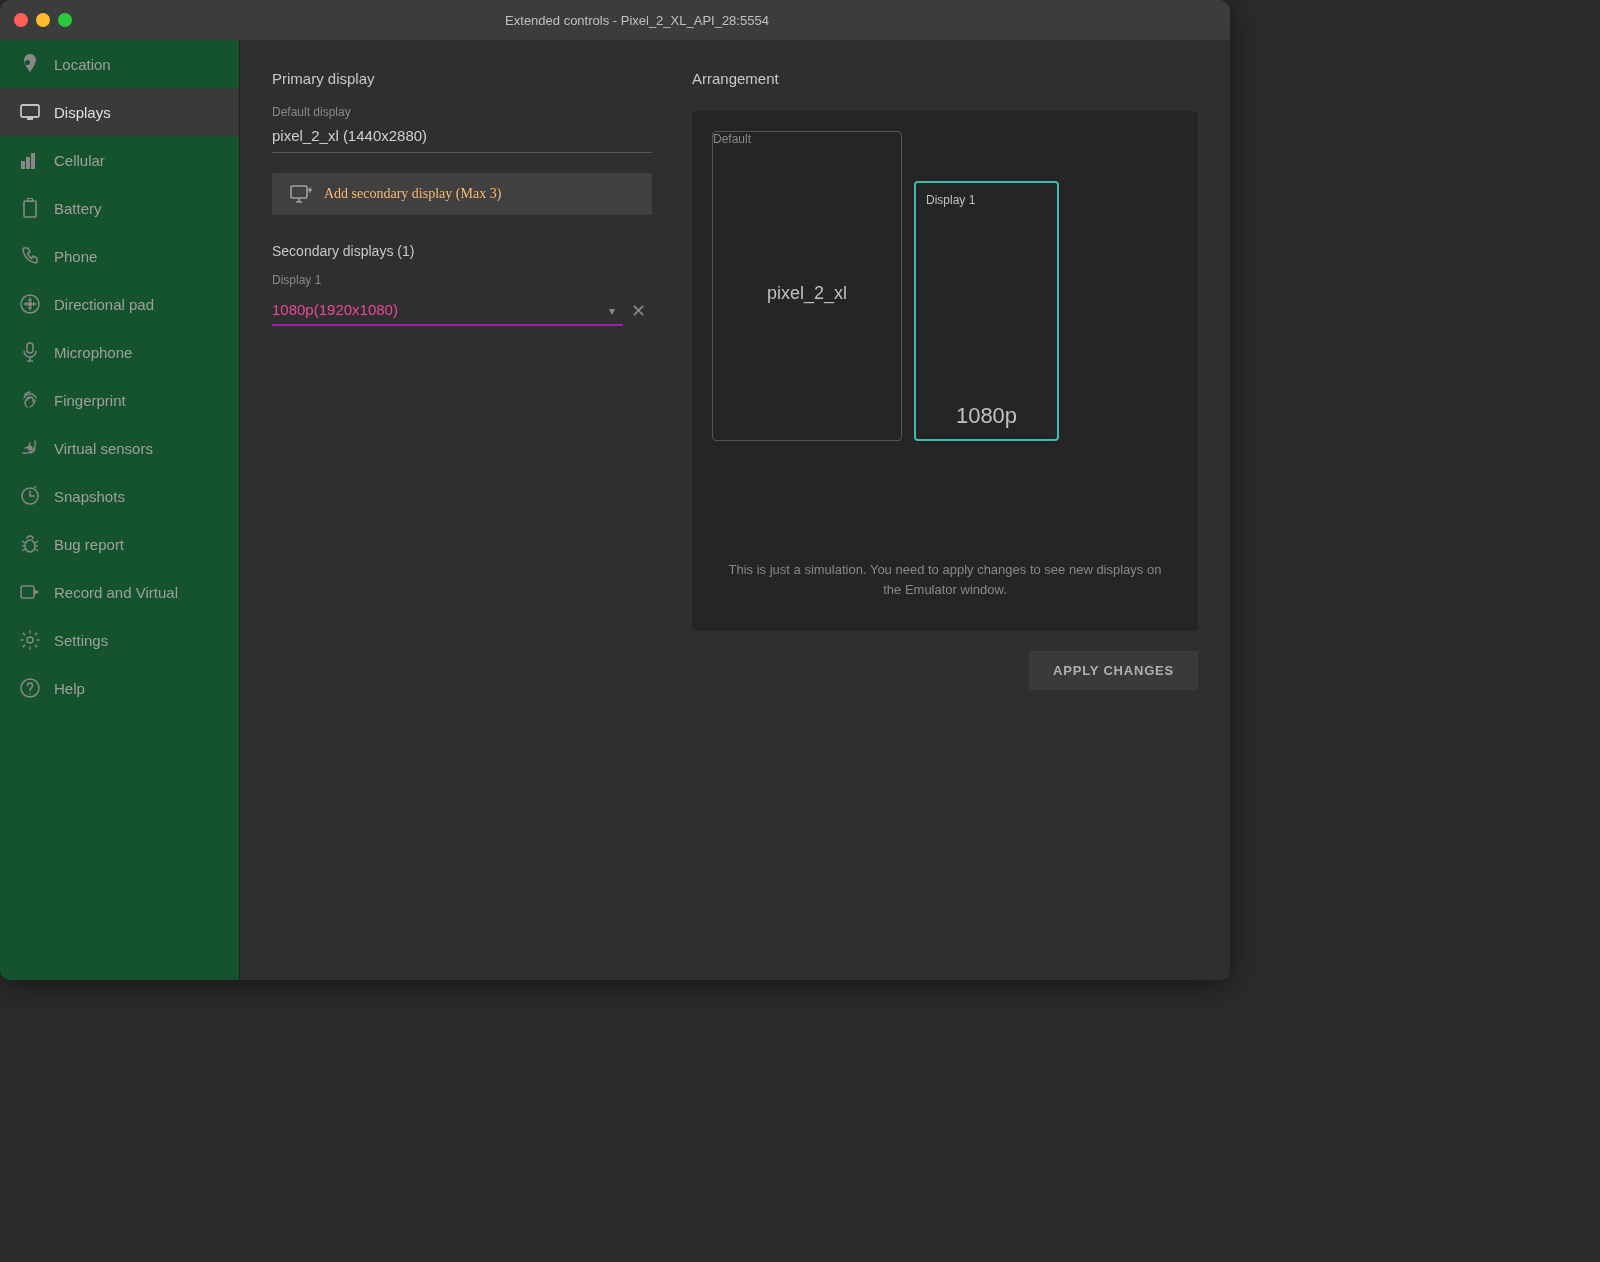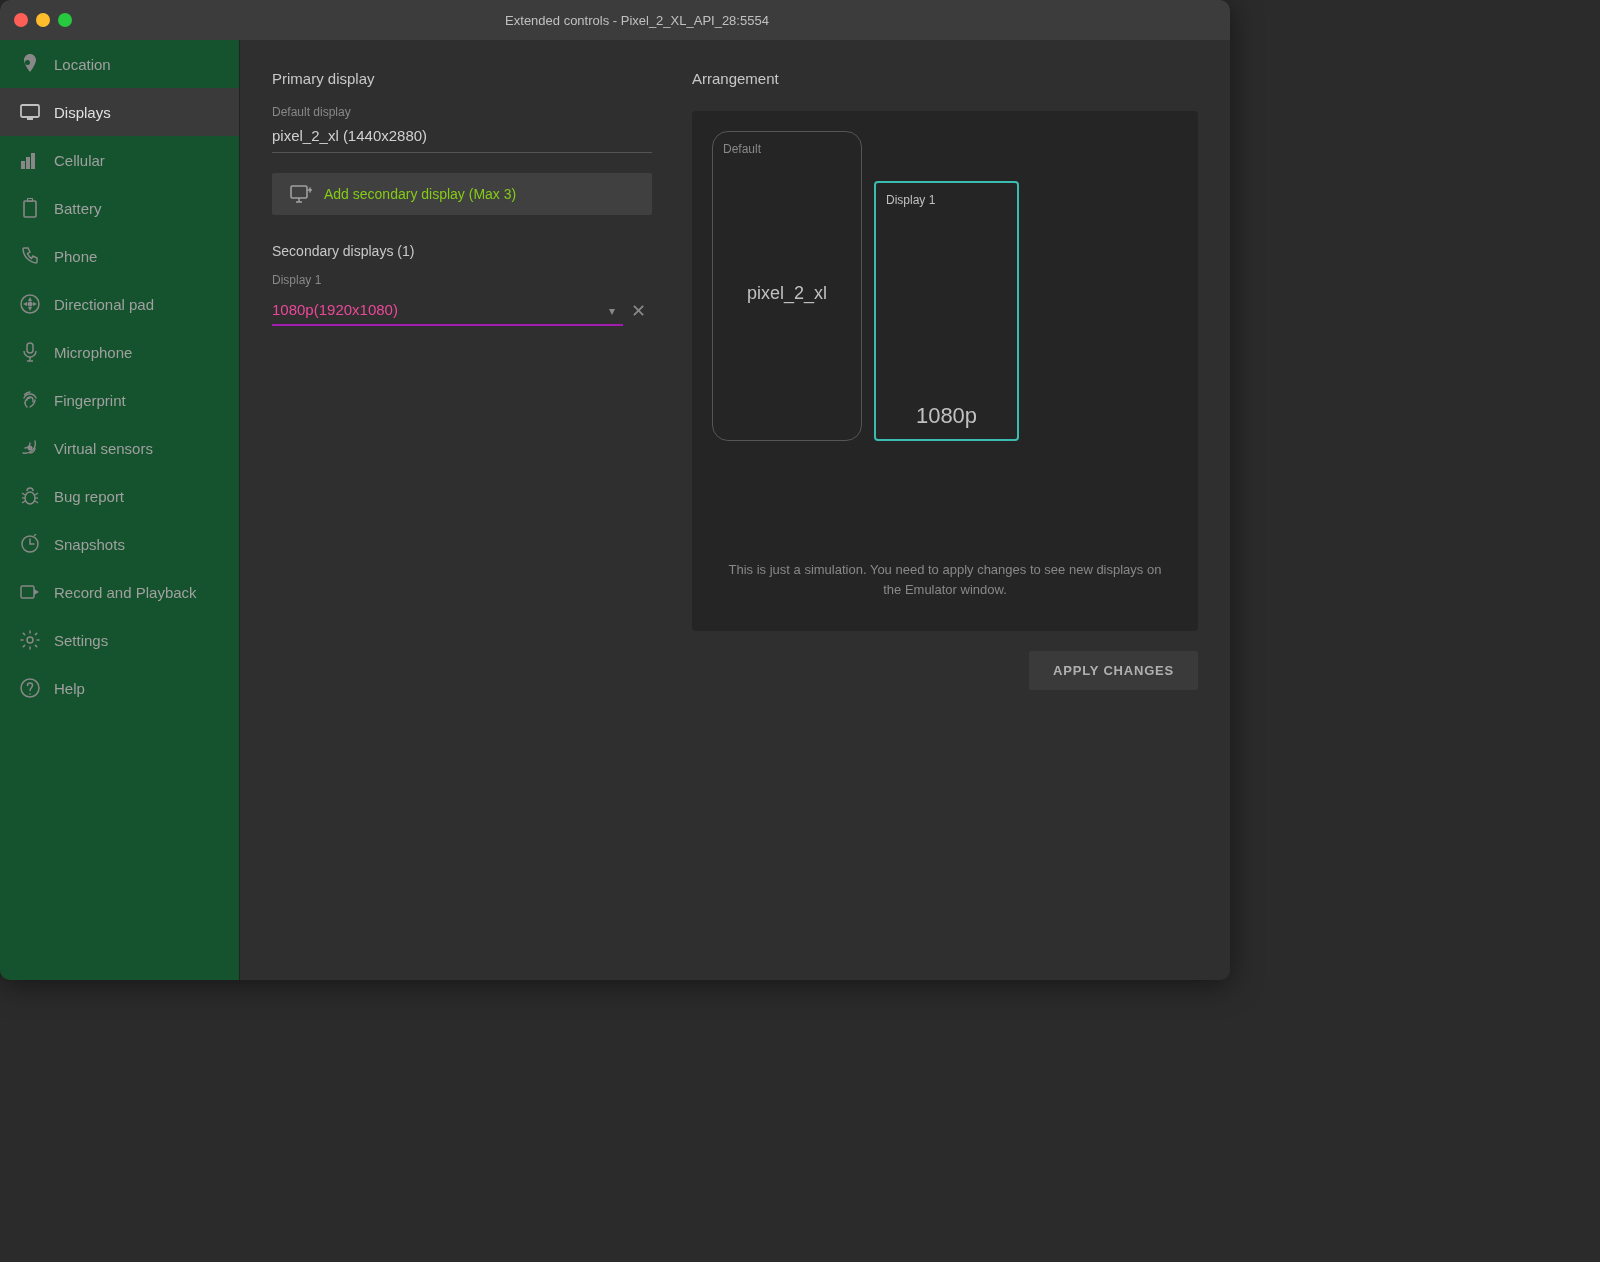--- a/index.html
+++ b/index.html
@@ -122,27 +122,28 @@
       border-bottom: 1px solid #555;
       margin-bottom: 20px;
     }
 
     .add-display-btn {
       display: flex;
       align-items: center;
       gap: 12px;
       background: #404040;
       border: none;
-      color: #84cc16;
+      color: #fdba74;
       font-size: 14px;
       padding: 12px 18px;
       cursor: pointer;
       width: 100%;
       margin-bottom: 28px;
       border-radius: 2px;
+      font-family: Liberation Serif, serif;
     }
 
     .secondary-title {
       color: #c8c8c8;
       font-size: 14px;
       margin-bottom: 14px;
     }
 
     .display-field-label {
       color: #888;
@@ -207,29 +208,28 @@
     }
 
     .display-previews {
       display: flex;
       align-items: flex-start;
       gap: 12px;
       margin-bottom: 20px;
     }
 
     .default-display-box {
-      width: 150px;
+      width: 190px;
       height: 310px;
       border: 1.5px solid #555;
-      border-radius: 16px;
+      border-radius: 4px;
       display: flex;
       flex-direction: column;
       align-items: center;
       justify-content: space-between;
-      padding: 10px;
       position: relative;
     }
 
     .display-box-label {
       color: #888;
       font-size: 12px;
       align-self: flex-start;
     }
 
     .display-box-name {
@@ -410,53 +410,53 @@
           <path d="M5 10a5 5 0 005-5" stroke="#888" stroke-width="1.4" fill="none" stroke-linecap="round"></path>
           <path d="M10 15a5 5 0 005-5" stroke="#888" stroke-width="1.4" fill="none" stroke-linecap="round"></path>
           <path d="M3 15a10 10 0 0012-12" stroke="#888" stroke-width="1.4" fill="none" stroke-linecap="round"></path>
         </svg>
       </span>
       <span>Virtual sensors</span>
     </div>
 
     <div class="sidebar-item">
       <span class="sidebar-icon">
+        <svg width="20" height="20" viewBox="0 0 20 20" fill="none">
+          <circle cx="10" cy="10" r="8" stroke="#888" stroke-width="1.5"></circle>
+          <polyline points="10,5 10,10 14,10" stroke="#888" stroke-width="1.5" stroke-linecap="round"></polyline>
+          <path d="M14 2l2-2" stroke="#888" stroke-width="1.3"></path>
+        </svg>
+      </span>
+      <span>Snapshots</span>
+    </div>
+
+    <div class="sidebar-item">
+      <span class="sidebar-icon">
         <svg width="18" height="20" viewBox="0 0 18 20" fill="none">
           <ellipse cx="9" cy="12" rx="5" ry="6" stroke="#888" stroke-width="1.5"></ellipse>
           <path d="M6 5a3 3 0 016 0" stroke="#888" stroke-width="1.5" fill="none"></path>
           <line x1="4" y1="9" x2="1" y2="7" stroke="#888" stroke-width="1.3"></line>
           <line x1="14" y1="9" x2="17" y2="7" stroke="#888" stroke-width="1.3"></line>
           <line x1="4" y1="12" x2="1" y2="12" stroke="#888" stroke-width="1.3"></line>
           <line x1="14" y1="12" x2="17" y2="12" stroke="#888" stroke-width="1.3"></line>
           <line x1="4" y1="15" x2="1" y2="17" stroke="#888" stroke-width="1.3"></line>
           <line x1="14" y1="15" x2="17" y2="17" stroke="#888" stroke-width="1.3"></line>
         </svg>
       </span>
       <span>Bug report</span>
     </div>
 
     <div class="sidebar-item">
       <span class="sidebar-icon">
-        <svg width="20" height="20" viewBox="0 0 20 20" fill="none">
-          <circle cx="10" cy="10" r="8" stroke="#888" stroke-width="1.5"></circle>
-          <polyline points="10,5 10,10 14,10" stroke="#888" stroke-width="1.5" stroke-linecap="round"></polyline>
-          <path d="M14 2l2-2" stroke="#888" stroke-width="1.3"></path>
-        </svg>
-      </span>
-      <span>Snapshots</span>
-    </div>
-
-    <div class="sidebar-item">
-      <span class="sidebar-icon">
         <svg width="20" height="14" viewBox="0 0 20 14" fill="none">
           <rect x="1" y="1" width="13" height="12" rx="1.5" stroke="#888" stroke-width="1.5"></rect>
           <polygon points="14,4 19,7 14,10" fill="#888"></polygon>
         </svg>
       </span>
-      <span>Record and Playback</span>
+      <span>Record and Virtual</span>
     </div>
 
     <div class="sidebar-item">
       <span class="sidebar-icon">
         <svg width="20" height="20" viewBox="0 0 20 20" fill="none">
           <circle cx="10" cy="10" r="3" stroke="#888" stroke-width="1.5"></circle>
           <path d="M10 1v2M10 17v2M1 10h2M17 10h2M3.22 3.22l1.42 1.42M15.36 15.36l1.42 1.42M3.22 16.78l1.42-1.42M15.36 4.64l1.42-1.42" stroke="#888" stroke-width="1.5" stroke-linecap="round"></path>
         </svg>
       </span>
       <span>Settings</span>

